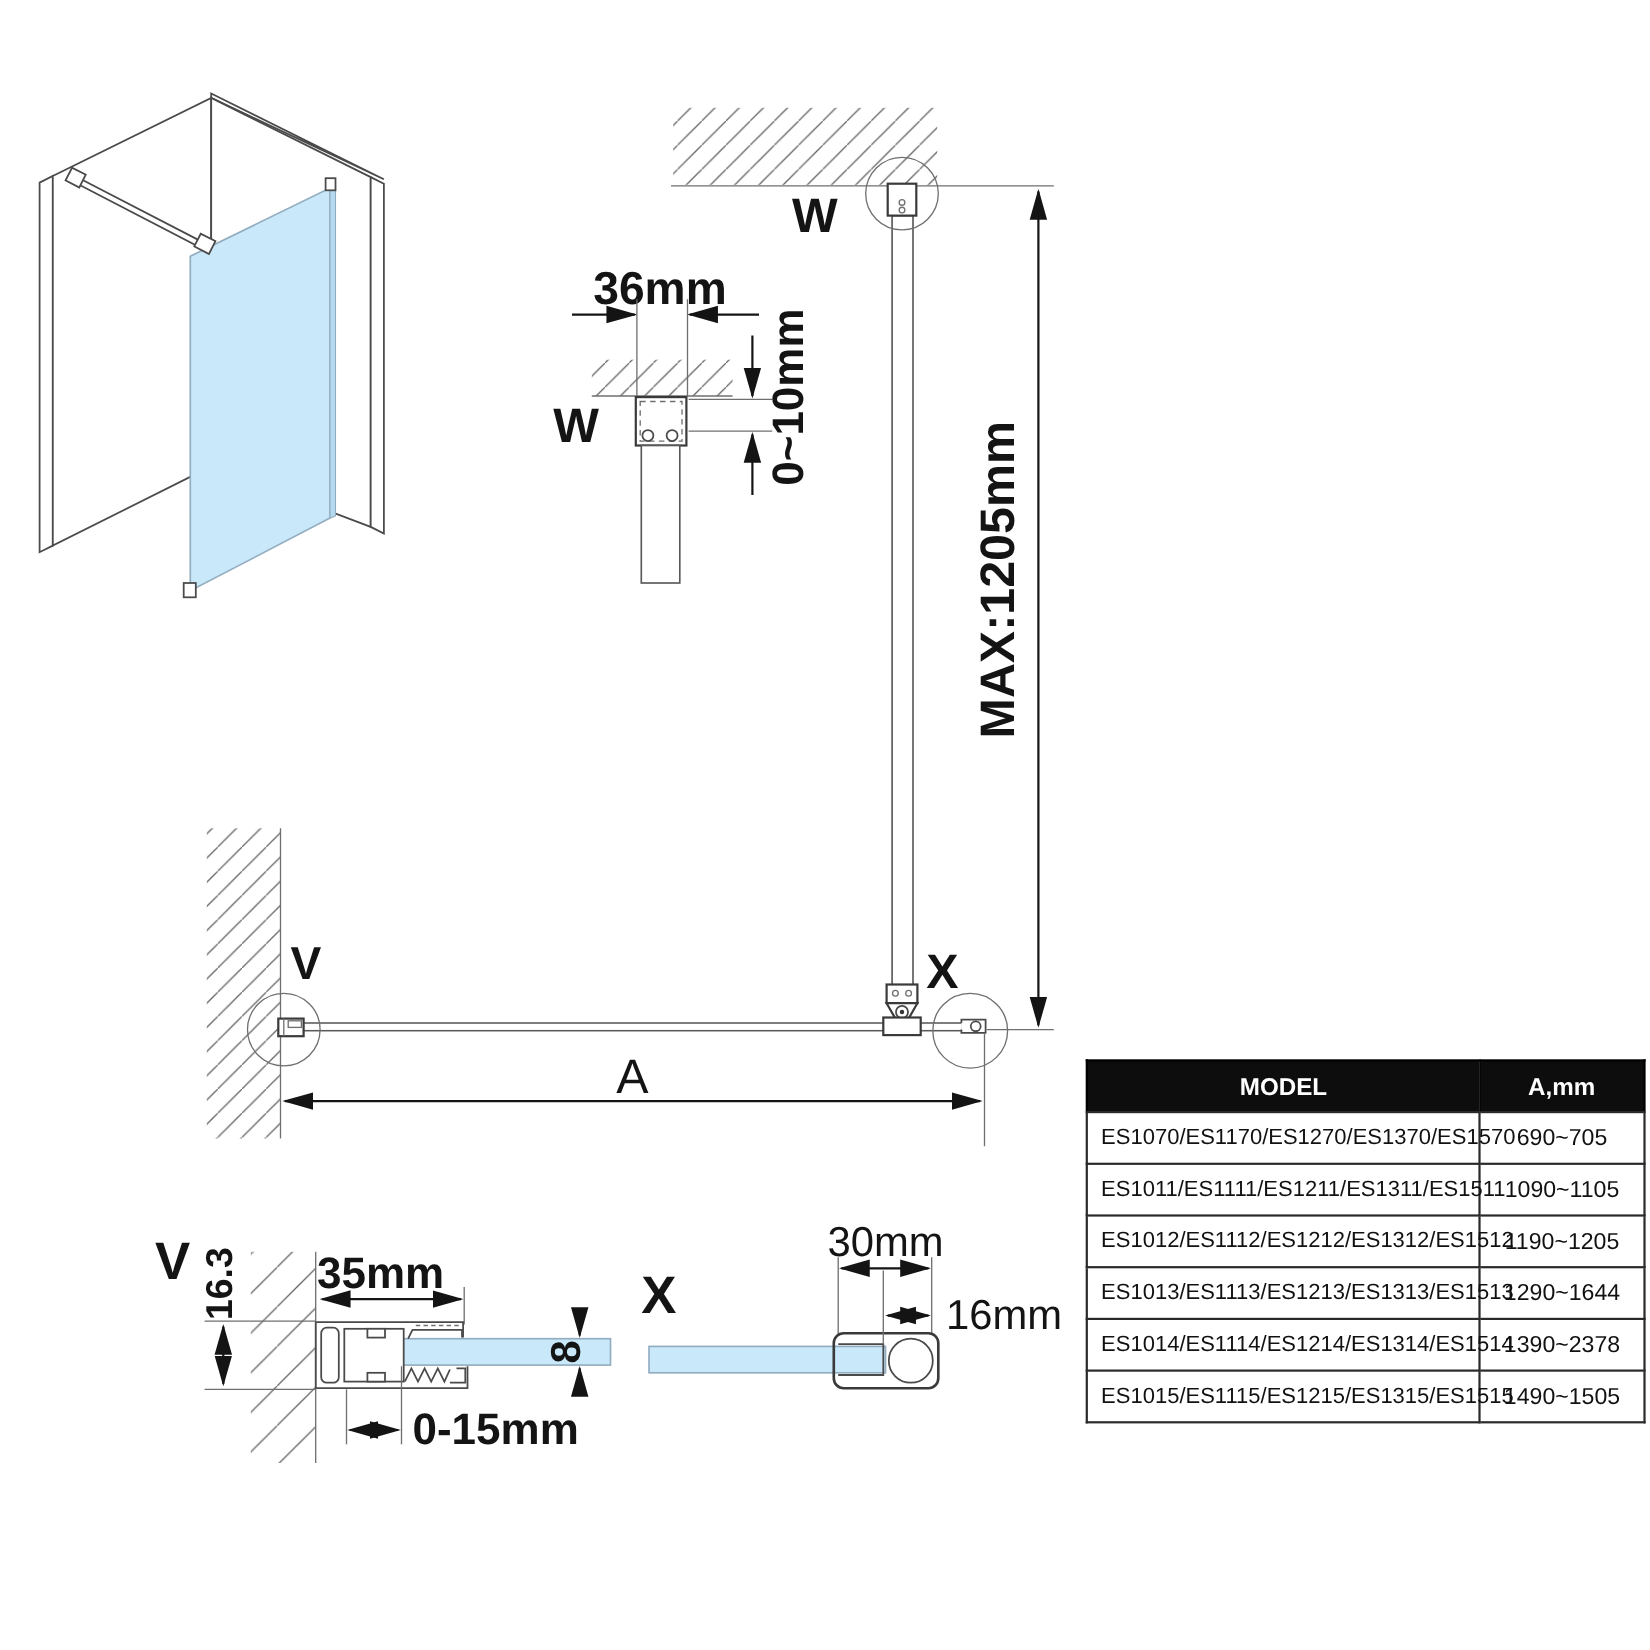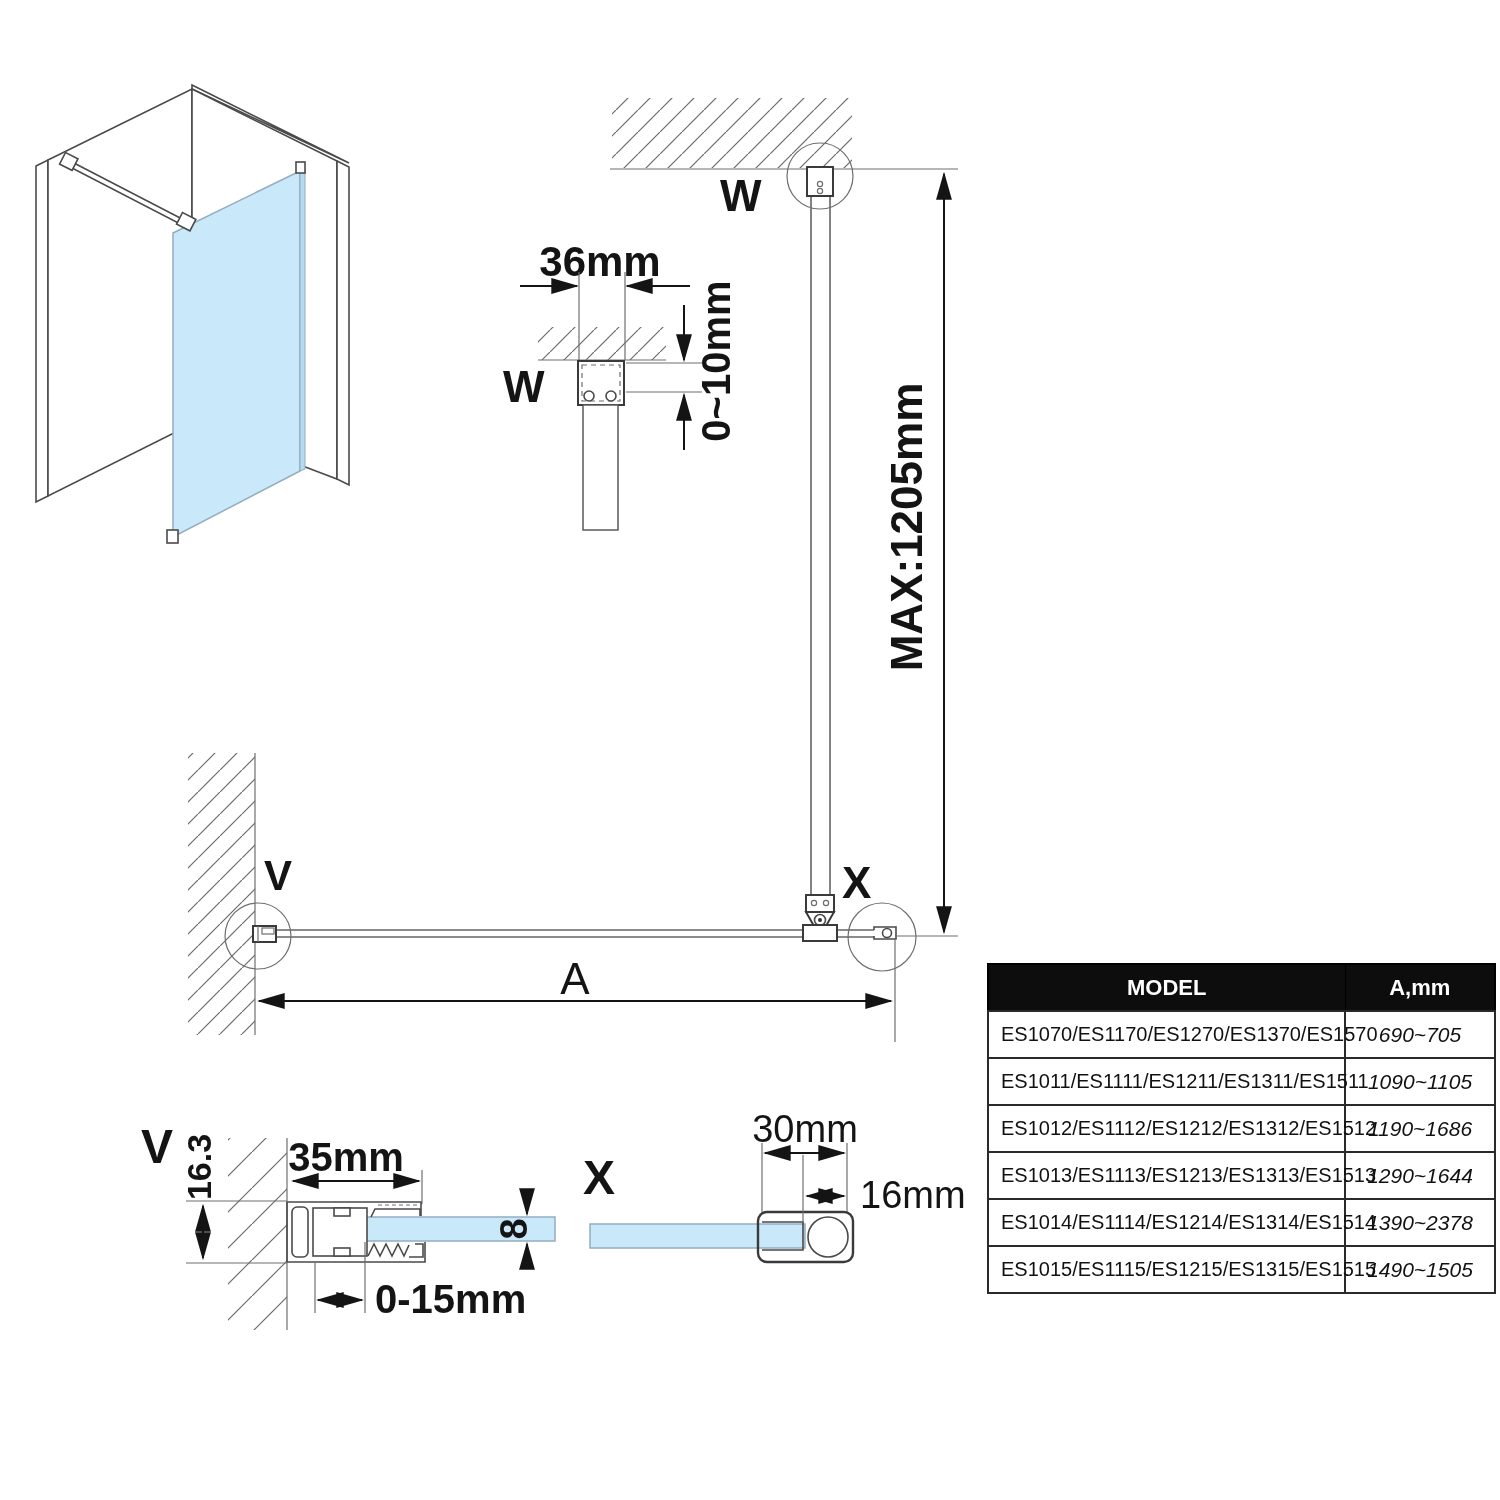--- a/index.html
+++ b/index.html
@@ -9,21 +9,21 @@
   .ln15{stroke:#4a4a4a;stroke-width:1.6;fill:none}
   .tn{stroke:#6f6f6f;stroke-width:1.2;fill:none}
   .dim{stroke:#141414;stroke-width:2;fill:none}
   .wh{fill:#ffffff}
   .dash{stroke-dasharray:5,4}
   .bold{font-weight:bold}
   .spec-table{position:absolute;left:955px;top:963px;width:507px;border-collapse:collapse;table-layout:fixed;background:#fff;border:2px solid #000;margin-left:32px;}
   .spec-table th{background:#0d0d0d;color:#fff;font-size:22px;font-weight:bold;height:43px;border:1px solid #000;text-align:center;}
   .spec-table td{border:2px solid #2a2a2a;height:43px;font-size:20px;color:#111;}
   .spec-table td.model{padding-left:12px;text-align:left;}
-  .spec-table td.val{text-align:center;font-size:21px;font-style:italic;}
+  .spec-table td.val{text-align:center;font-size:21px;}
   col.c1{width:357px}col.c2{width:150px}
 </style>
 </head>
 <body>
 
 <svg width="1500" height="1500" viewBox="0 0 1500 1500">
   <defs>
     <marker id="arr" viewBox="0 0 12 8" refX="11" refY="4" markerWidth="14" markerHeight="10" orient="auto-start-reverse">
       <path d="M0,0.6 L12,4 L0,7.4 Z" fill="#141414"></path>
     </marker>
@@ -184,21 +184,21 @@
     <tr>
         <td class="model">ES1070/ES1170/ES1270/ES1370/ES1570</td>
         <td class="val">690~705</td>
       </tr>
     <tr>
         <td class="model">ES1011/ES1111/ES1211/ES1311/ES1511</td>
         <td class="val">1090~1105</td>
       </tr>
     <tr>
         <td class="model">ES1012/ES1112/ES1212/ES1312/ES1512</td>
-        <td class="val">1190~1686</td>
+        <td class="val">1190~1205</td>
       </tr>
     <tr>
         <td class="model">ES1013/ES1113/ES1213/ES1313/ES1513</td>
         <td class="val">1290~1644</td>
       </tr>
     <tr>
         <td class="model">ES1014/ES1114/ES1214/ES1314/ES1514</td>
         <td class="val">1390~2378</td>
       </tr>
     <tr>

